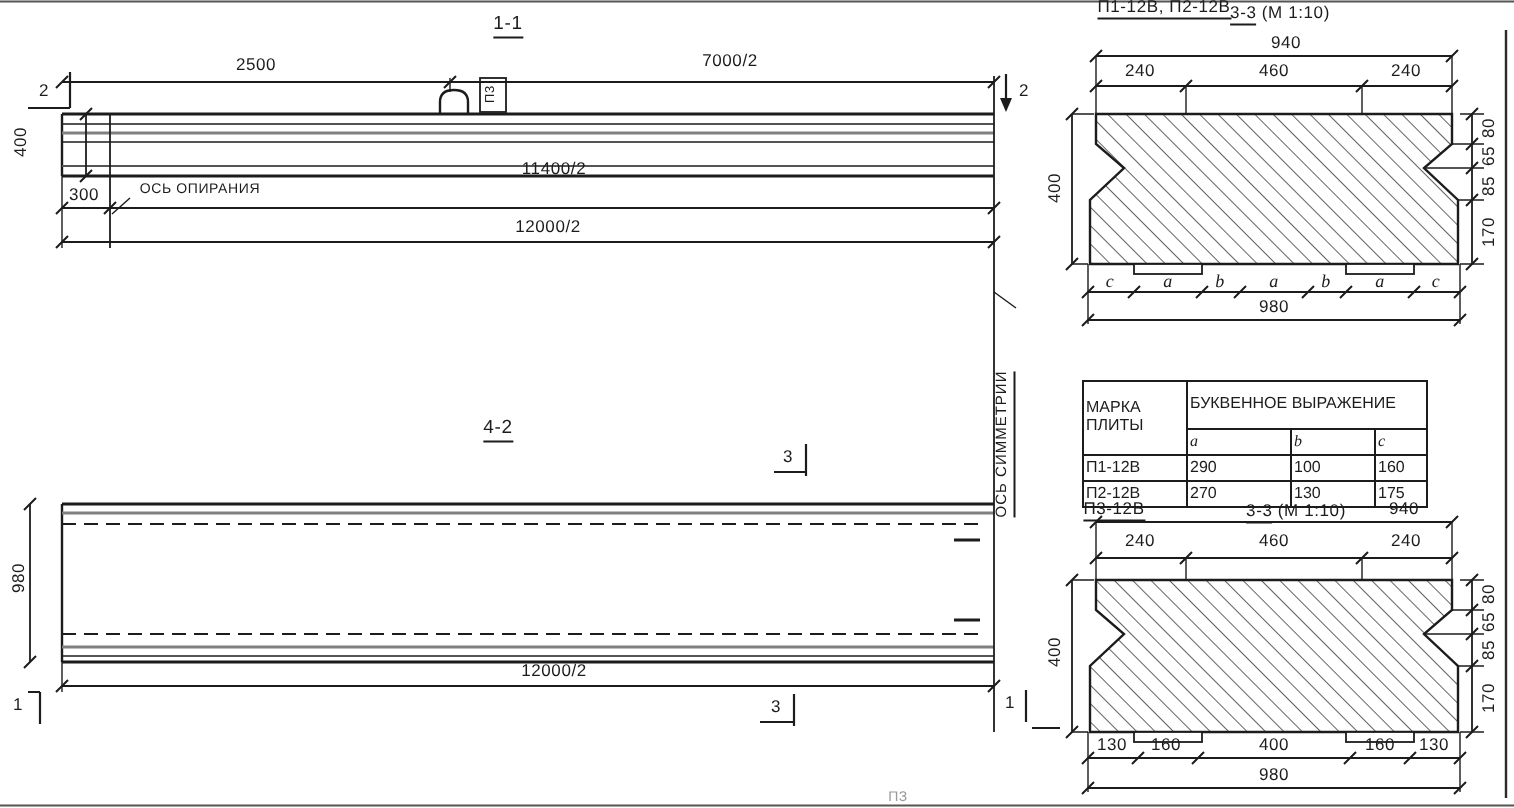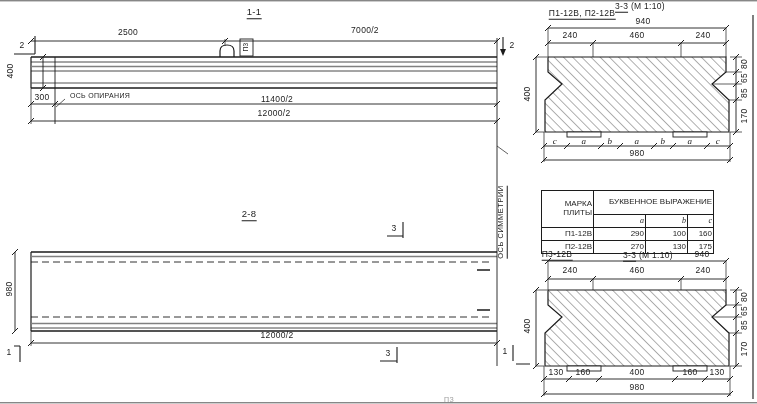--- a/index.html
+++ b/index.html
@@ -12,21 +12,21 @@
   .rot{transform:translate(-50%,-50%) rotate(-90deg)}
   .ul{border-bottom:1px solid #1c1c1c;padding-bottom:1px}
   .big{font-size:9.5px}
   .small{font-size:7px}
   .tiny{font-size:6.5px}
   .faint{color:#9a9a9a}
   .it{font-style:italic;font-family:"Liberation Serif",serif;font-size:9px}
   .symaxis{border-bottom:1px solid #1c1c1c;padding-bottom:2px;font-size:7.5px;letter-spacing:.5px}
   .tbl{position:absolute;left:541px;top:190px}
   .tbl table{border-collapse:collapse;background:#fff}
-  .tbl td{border:1px solid #1c1c1c;font-size:8px;text-align:right;vertical-align:middle;
+  .tbl td{border:1px solid #1c1c1c;font-size:8px;text-align:left;vertical-align:middle;
           padding:0 1px;height:13px;line-height:1.1}
   .w1{width:52px}.w2{width:52px}.w3{width:42px}.w4{width:26px}
 </style>
 </head>
 <body>
 
 <div id="stage">
 
   <svg id="linework" width="757" height="404" viewBox="0 0 757 404">
     <defs>
@@ -127,37 +127,37 @@
 
   <div class="lbl big ul" style="left:254px;top:13px">1-1</div>
   <div class="lbl" style="left:128px;top:32px">2500</div>
   <div class="lbl" style="left:365px;top:30px">7000/2</div>
   <div class="lbl" style="left:22px;top:45px">2</div>
   <div class="lbl" style="left:512px;top:45px">2</div>
   <div class="lbl rot" style="left:10px;top:71px">400</div>
   <div class="lbl" style="left:42px;top:97px">300</div>
   <div class="lbl small" style="left:100px;top:95px">ОСЬ ОПИРАНИЯ</div>
   <div class="lbl rot tiny" style="left:246px;top:47px">П3</div>
-  <div class="lbl" style="left:277px;top:99px">11400/2</div>
+  <div class="lbl" style="left:277px;top:84px">11400/2</div>
   <div class="lbl" style="left:274px;top:113px">12000/2</div>
 
-  <div class="lbl big ul" style="left:249px;top:215px">2-8</div>
+  <div class="lbl big ul" style="left:249px;top:215px">4-2</div>
   <div class="lbl" style="left:394px;top:228px">3</div>
   <div class="lbl rot" style="left:9px;top:289px">980</div>
   <div class="lbl" style="left:277px;top:335px">12000/2</div>
   <div class="lbl" style="left:9px;top:352px">1</div>
   <div class="lbl" style="left:388px;top:353px">3</div>
   <div class="lbl" style="left:505px;top:351px">1</div>
   <div class="lbl rot symaxis" style="left:502px;top:222px">ОСЬ СИММЕТРИИ</div>
 
   <div class="lbl" style="left:640px;top:6px">
     <span class="ul">3-3</span>
     <span>(М 1:10)</span>
   </div>
-  <div class="lbl ul" style="left:582px;top:14px">П1-12В, П2-12В</div>
+  <div class="lbl ul" style="left:582px;top:4px">П1-12В, П2-12В</div>
   <div class="lbl" style="left:643px;top:21px">940</div>
   <div class="lbl" style="left:570px;top:35px">240</div>
   <div class="lbl" style="left:637px;top:35px">460</div>
   <div class="lbl" style="left:703px;top:35px">240</div>
   <div class="lbl rot" style="left:527px;top:94px">400</div>
   <div class="lbl rot" style="left:744px;top:64px">80</div>
   <div class="lbl rot" style="left:744px;top:78px">65</div>
   <div class="lbl rot" style="left:744px;top:93px">85</div>
   <div class="lbl rot" style="left:744px;top:116px">170</div>
   <div class="lbl it" style="left:555px;top:141px">c</div>

